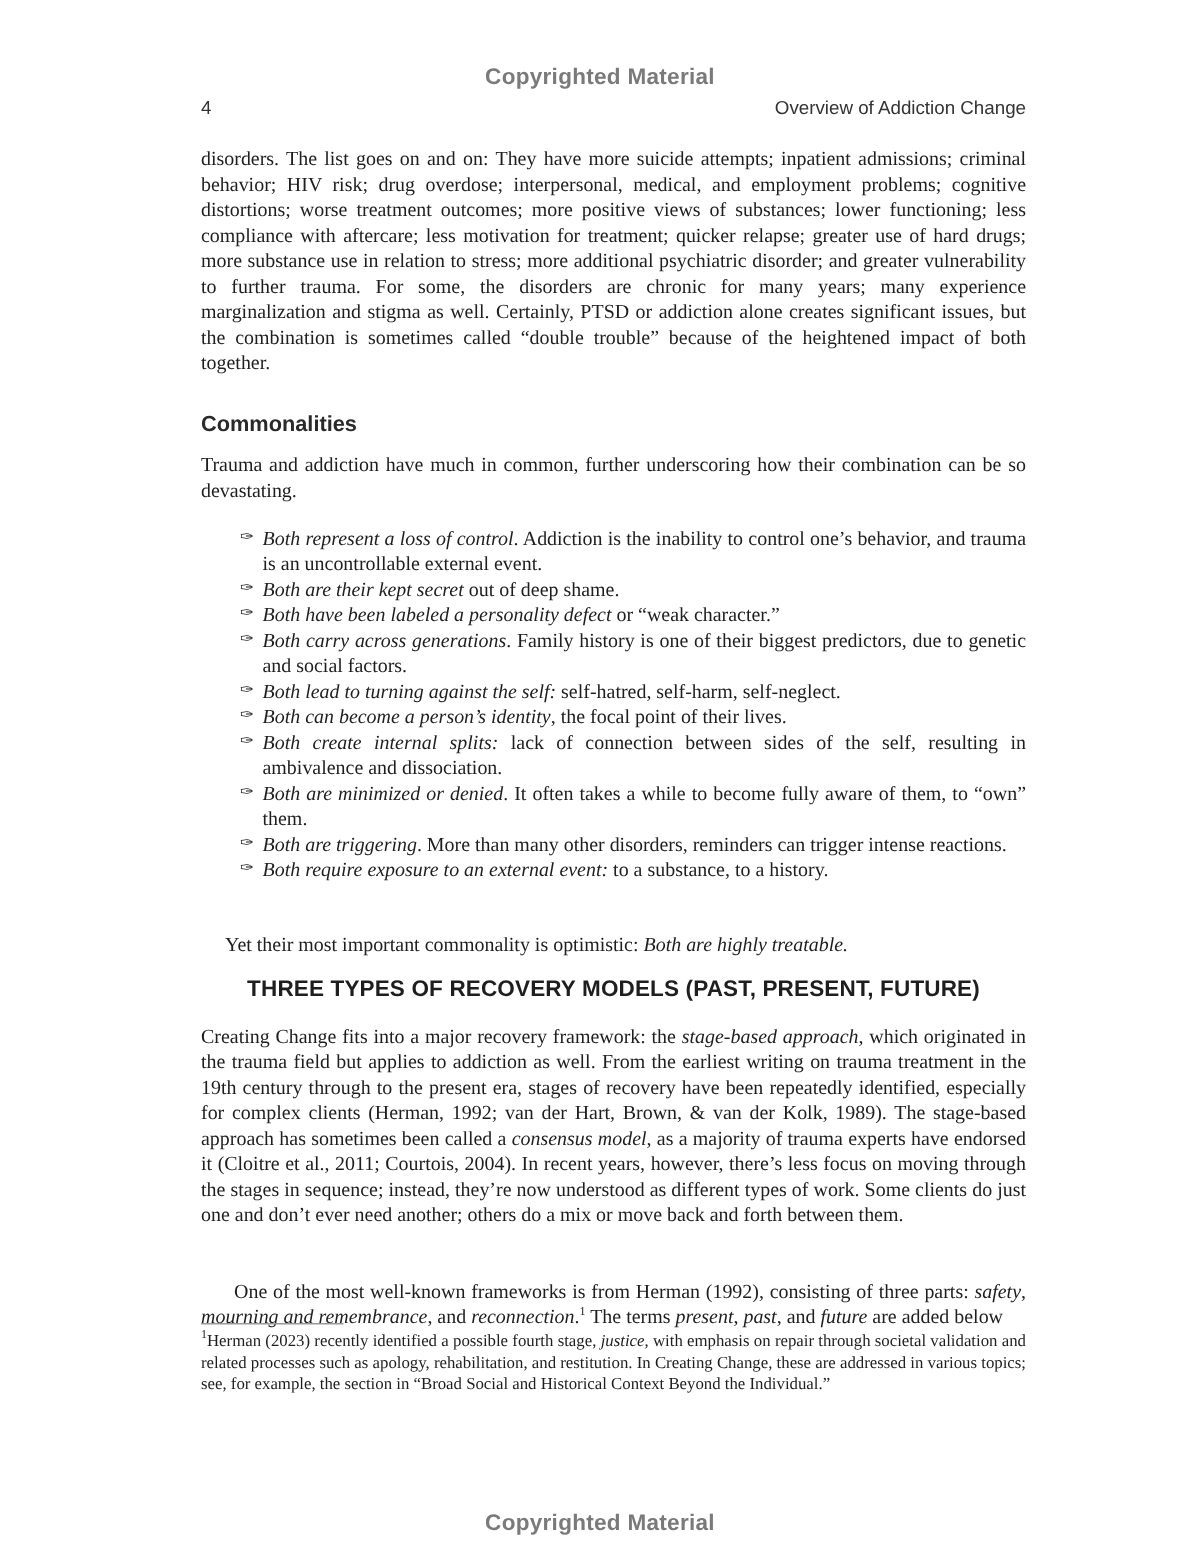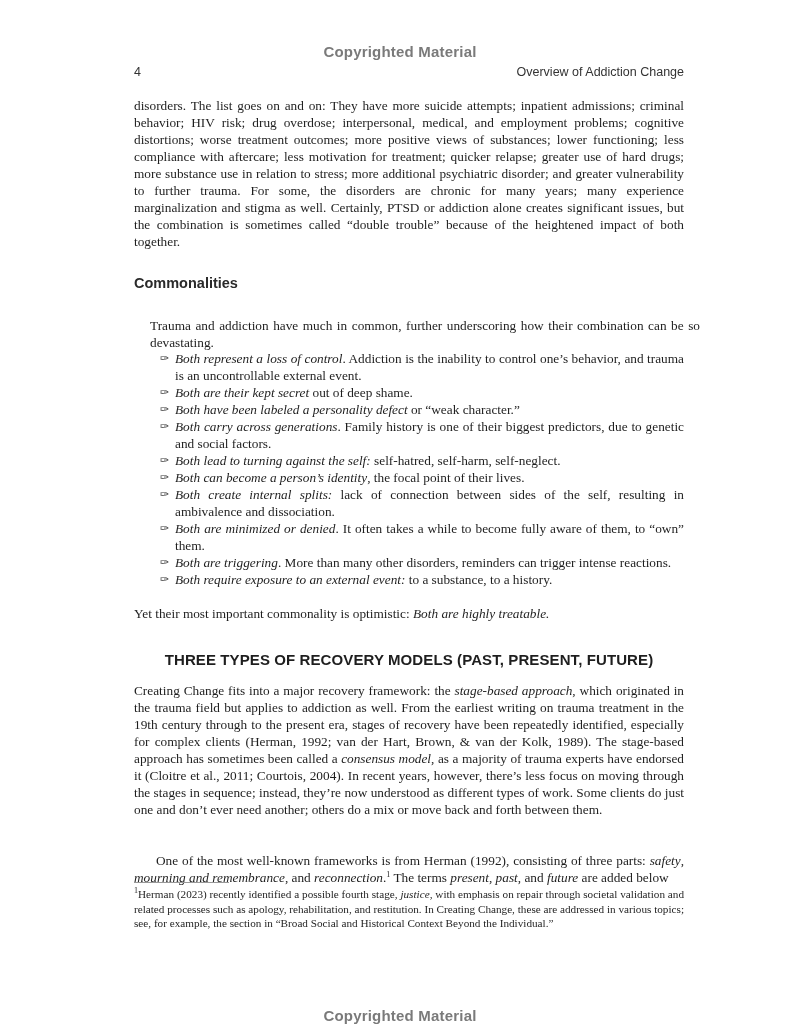--- a/index.html
+++ b/index.html
@@ -38,36 +38,36 @@
 
 <div class="running-head">
   <span class="pn">4</span>
   <span class="rt">Overview of Addiction Change</span>
 </div>
 
 <p class="serif block p1" style="margin:0">disorders. The list goes on and on: They have more suicide attempts; inpatient admissions; criminal behavior; HIV risk; drug overdose; interpersonal, medical, and employment problems; cognitive distortions; worse treatment outcomes; more positive views of substances; lower functioning; less compliance with aftercare; less motivation for treatment; quicker relapse; greater use of hard drugs; more substance use in relation to stress; more additional psychiatric disorder; and greater vulnerability to further trauma. For some, the disorders are chronic for many years; many experience marginalization and stigma as well. Certainly, PTSD or addiction alone creates significant issues, but the combination is sometimes called “double trouble” because of the heightened impact of both together.</p>
 
 <div class="h2">Commonalities</div>
 
-<p class="serif block p2" style="margin:16px">Trauma and addiction have much in common, further underscoring how their combination can be so devastating.</p>
+<p class="serif block p2" style="margin:0">Trauma and addiction have much in common, further underscoring how their combination can be so devastating.</p>
 
 <ul class="bullets serif">
   <li><span class="bul">✑</span><i>Both represent a loss of control</i><span>. Addiction is the inability to control one’s behavior, and trauma is an uncontrollable external event.</span></li>
   <li><span class="bul">✑</span><i>Both are their kept secret</i><span> out of deep shame.</span></li>
   <li><span class="bul">✑</span><i>Both have been labeled a personality defect</i><span> or “weak character.”</span></li>
   <li><span class="bul">✑</span><i>Both carry across generations</i><span>. Family history is one of their biggest predictors, due to genetic and social factors.</span></li>
   <li><span class="bul">✑</span><i>Both lead to turning against the self:</i><span> self-hatred, self-harm, self-neglect.</span></li>
   <li><span class="bul">✑</span><i>Both can become a person’s identity</i><span>, the focal point of their lives.</span></li>
   <li><span class="bul">✑</span><i>Both create internal splits:</i><span> lack of connection between sides of the self, resulting in ambivalence and dissociation.</span></li>
   <li><span class="bul">✑</span><i>Both are minimized or denied</i><span>. It often takes a while to become fully aware of them, to “own” them.</span></li>
   <li><span class="bul">✑</span><i>Both are triggering</i><span>. More than many other disorders, reminders can trigger intense reactions.</span></li>
   <li><span class="bul">✑</span><i>Both require exposure to an external event:</i><span> to a substance, to a history.</span></li>
 </ul>
 
-<p class="serif block p3" style="margin:0"><span>Yet their most important commonality is optimistic: </span><i>Both are highly treatable.</i></p>
+<p class="serif block p3" style="margin:16px"><span>Yet their most important commonality is optimistic: </span><i>Both are highly treatable.</i></p>
 
 <div class="h1">THREE TYPES OF RECOVERY MODELS (PAST, PRESENT, FUTURE)</div>
 
 <p class="serif block p4" style="margin:0"><span>Creating Change fits into a major recovery framework: the </span><i>stage-based approach</i><span>, which originated in the trauma field but applies to addiction as well. From the earliest writing on trauma treatment in the 19th century through to the present era, stages of recovery have been repeatedly identified, especially for complex clients (Herman, 1992; van der Hart, Brown, &amp; van der Kolk, 1989). The stage-based approach has sometimes been called a </span><i>consensus model</i><span>, as a majority of trauma experts have endorsed it (Cloitre et al., 2011; Courtois, 2004). In recent years, however, there’s less focus on moving through the stages in sequence; instead, they’re now understood as different types of work. Some clients do just one and don’t ever need another; others do a mix or move back and forth between them.</span></p>
 
 <p class="serif block p5" style="margin:0"><span>One of the most well-known frameworks is from Herman (1992), consisting of three parts: </span><i>safety</i><span>, </span><i>mourning and remembrance</i><span>, and </span><i>reconnection</i><span>.</span><sup>1</sup><span> The terms </span><i>present</i><span>, </span><i>past</i><span>, and </span><i>future</i><span> are added below</span></p>
 
 <div class="fn-rule"></div>
 
 <p class="serif block fn" style="margin:0"><sup>1</sup><span>Herman (2023) recently identified a possible fourth stage, </span><i>justice</i><span>, with emphasis on repair through societal validation and related processes such as apology, rehabilitation, and restitution. In Creating Change, these are addressed in various topics; see, for example, the section in “Broad Social and Historical Context Beyond the Individual.”</span></p>

